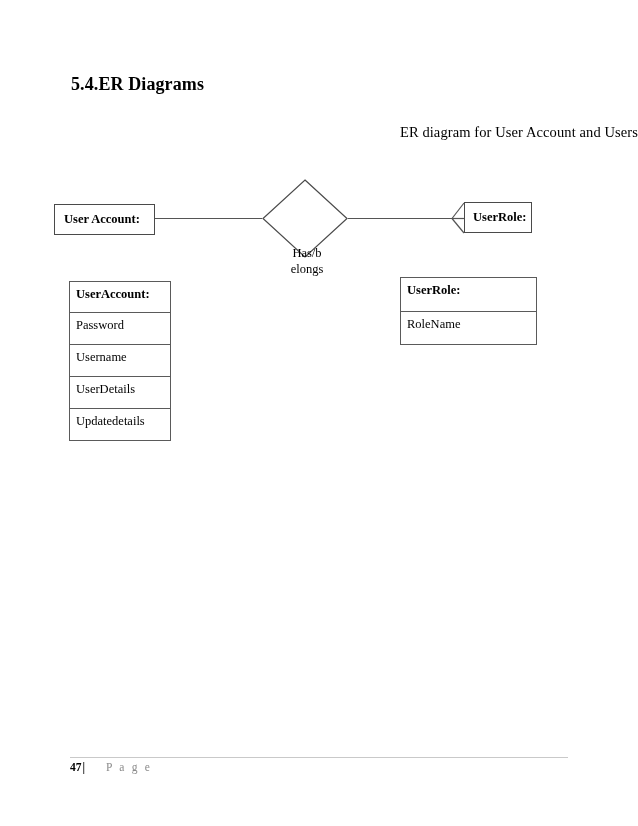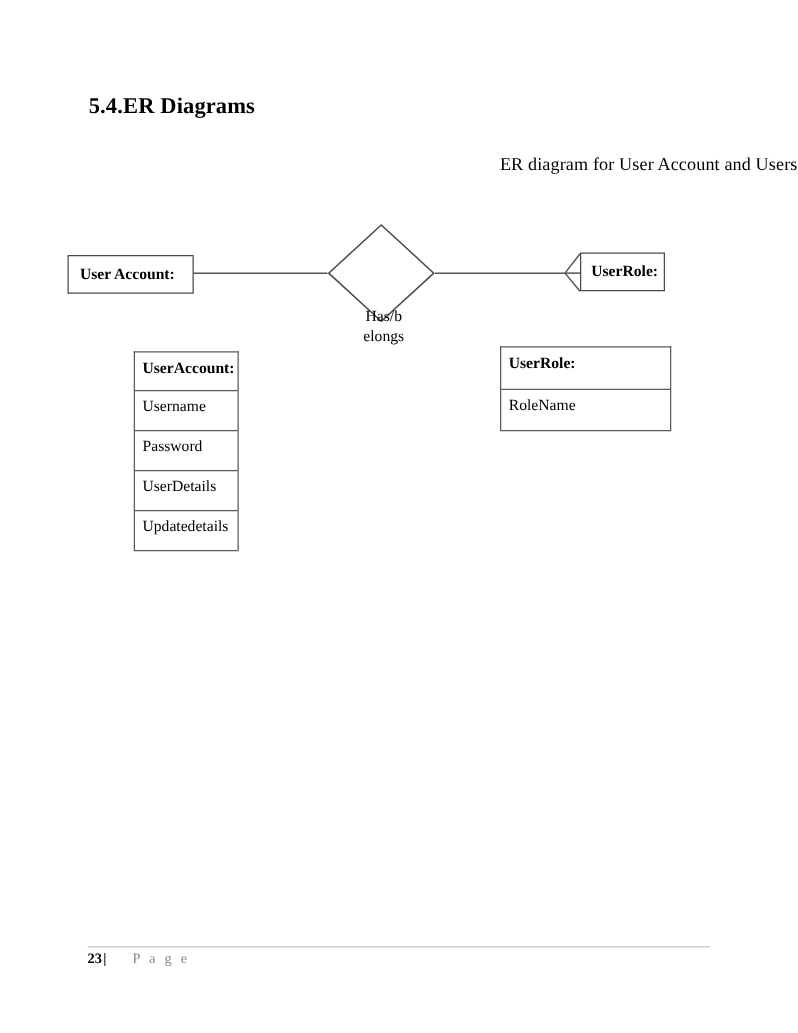--- a/index.html
+++ b/index.html
@@ -112,22 +112,21 @@
   .attr-table {
     position: absolute;
     border: 1.2px solid #5a5a5a;
     border-bottom: none;
     background: #ffffff;
     box-sizing: border-box;
   }
   #table-user-account {
     left: 69px;
     top: 281px;
-    width: 84px;
-    margin-left: 38px;
+    width: 102px;
   }
   #table-user-role {
     left: 400px;
     top: 277px;
     width: 137px;
   }
   .attr-row {
     border-bottom: 1.2px solid #5a5a5a;
     box-sizing: border-box;
     padding: 5px 0 0 6px;
@@ -208,29 +207,29 @@
       <span>elongs</span>
     </div>
   </div>
 
   <div class="entity-box" id="entity-user-role">
     <span>UserRole:</span>
   </div>
 
   <div class="attr-table" id="table-user-account">
     <div class="attr-row header">UserAccount:</div>
+    <div class="attr-row">Password</div>
     <div class="attr-row">Username</div>
-    <div class="attr-row">Password</div>
     <div class="attr-row">UserDetails</div>
     <div class="attr-row">Updatedetails</div>
   </div>
 
   <div class="attr-table" id="table-user-role">
     <div class="attr-row header">UserRole:</div>
     <div class="attr-row">RoleName</div>
   </div>
 
   <div class="footer-rule"></div>
   <div class="footer-text">
-    <span class="footer-num">23</span><span class="footer-sep">|</span><span class="footer-page">P a g e</span>
+    <span class="footer-num">47</span><span class="footer-sep">|</span><span class="footer-page">P a g e</span>
   </div>
 
 </div>
 
 </body></html>

